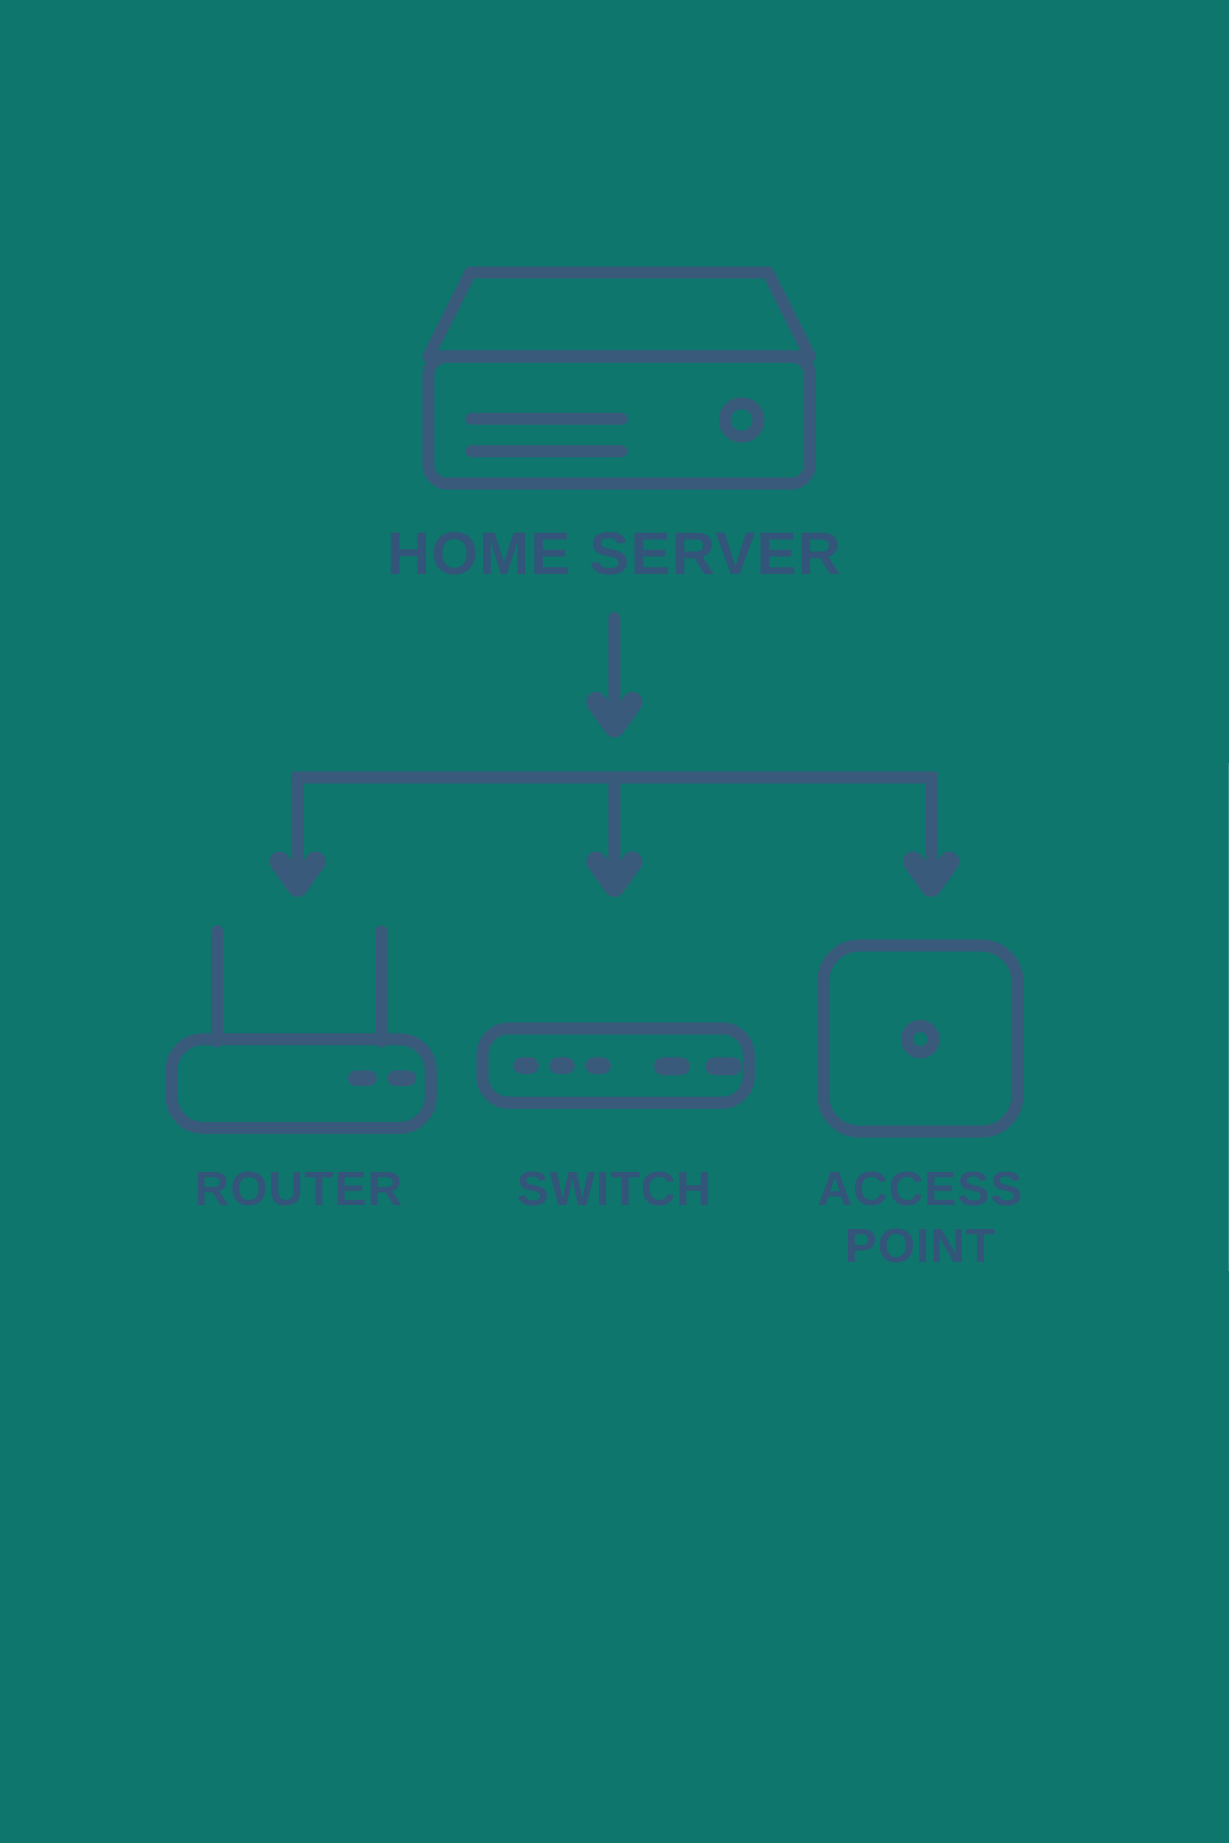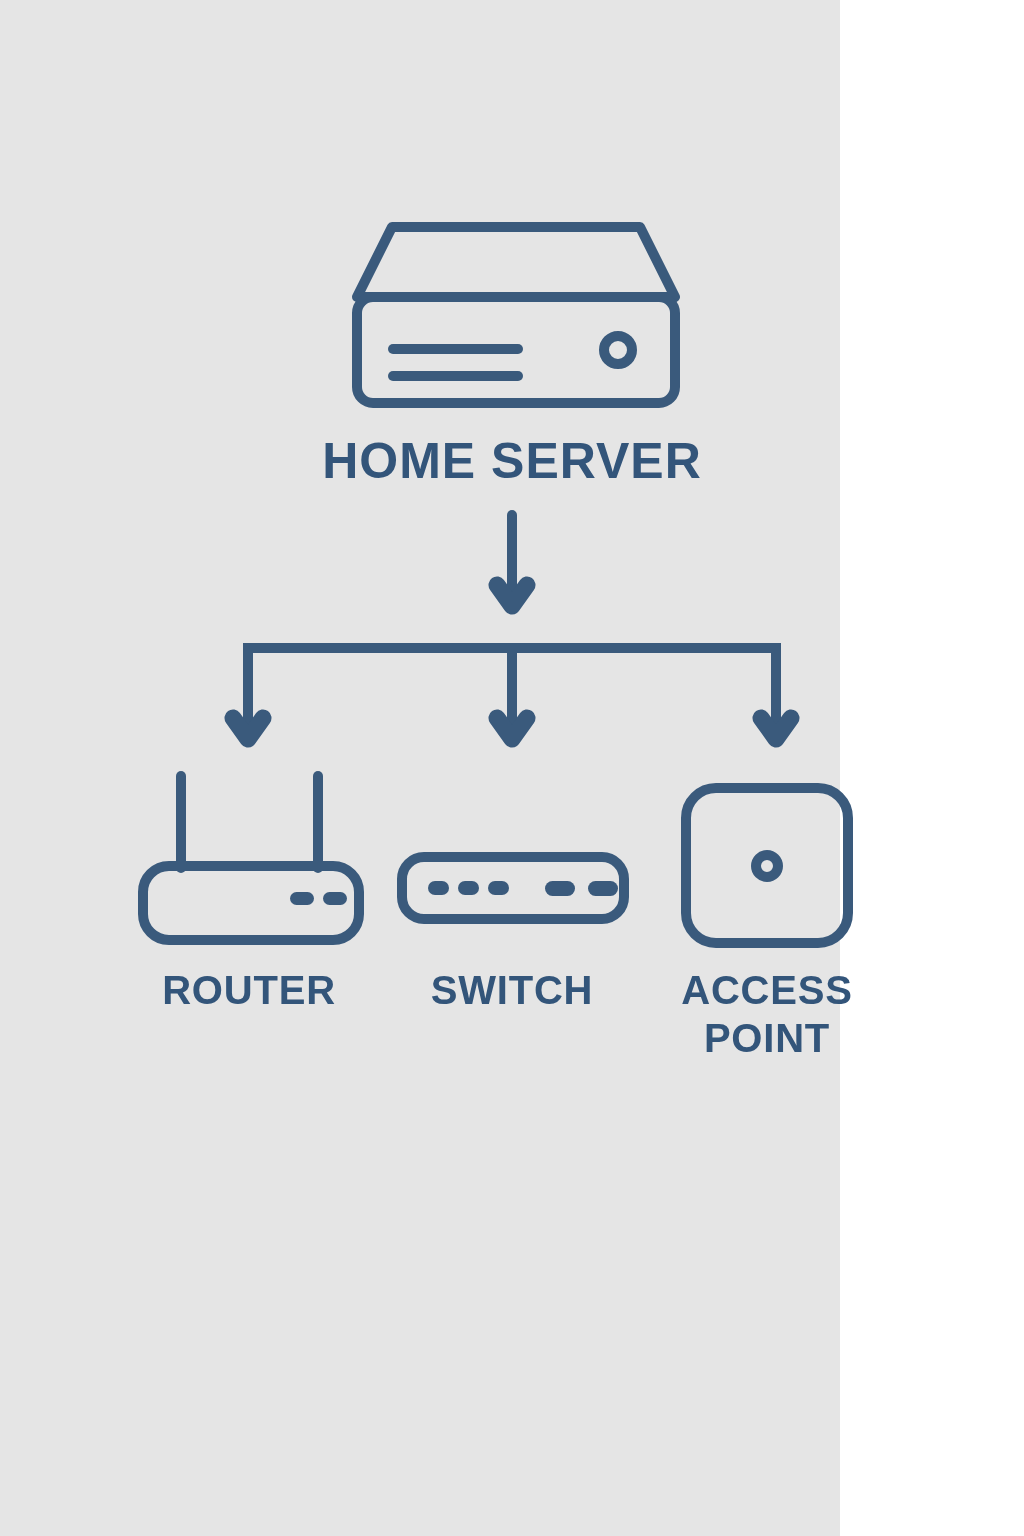--- a/index.html
+++ b/index.html
@@ -12,23 +12,23 @@
     width: 1024px;
     height: 1536px;
     font-family: "Liberation Sans", sans-serif;
     overflow: hidden;
     position: relative;
   }
   #diagram-root {
     position: absolute;
     left: 0;
     top: 0;
-    width: 840px;
+    width: 1024px;
     height: 1536px;
-    background: #e5e5e5;
+    background: #0f766e;
   }
   #diagram-svg {
     display: block;
     width: 1024px;
     height: 1536px;
   }
   .node-label {
     font-family: "Liberation Sans", sans-serif;
     font-weight: bold;
     fill: #33557a;

